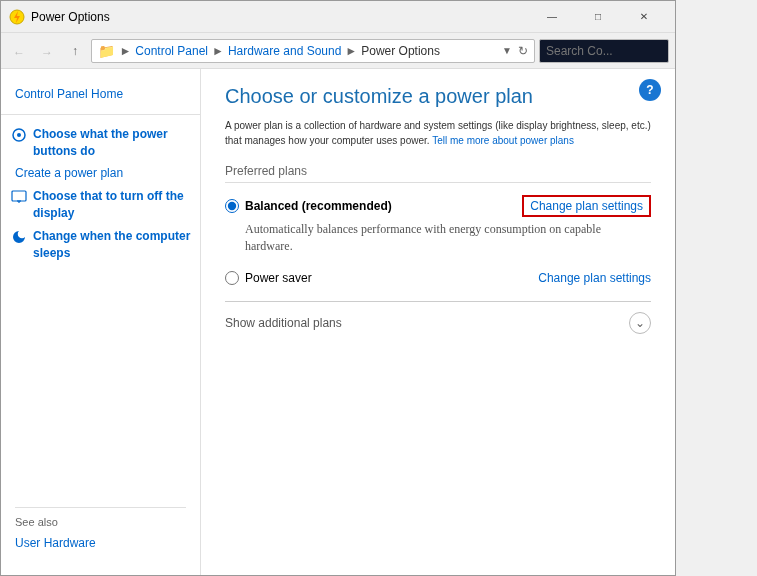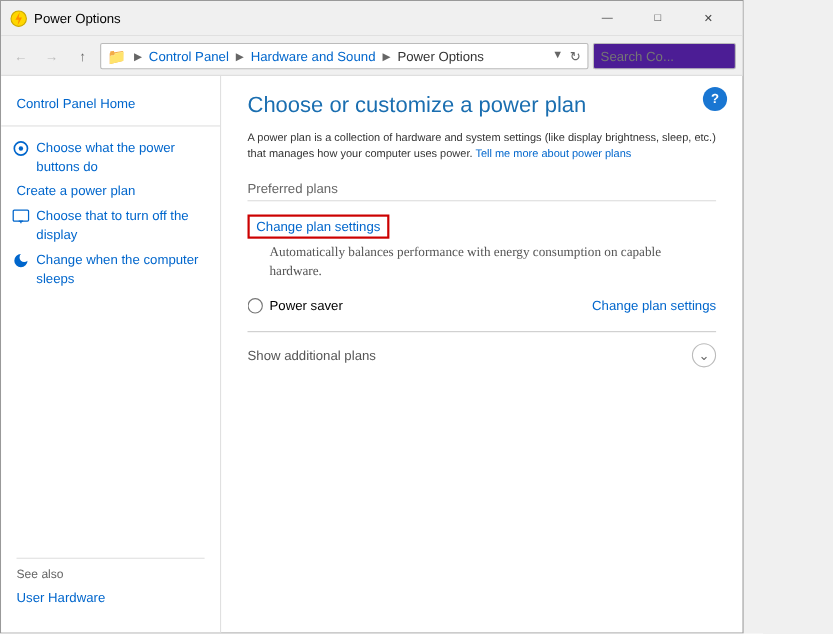--- a/index.html
+++ b/index.html
@@ -133,21 +133,21 @@
       margin-left: auto;
       display: flex;
       align-items: center;
       gap: 2px;
     }
 
     .search-bar {
       width: 130px;
       height: 24px;
       border: 1px solid #bbb;
-      background: #4c1d95;
+      background: #0f172a;
       display: flex;
       align-items: center;
       padding: 0 6px;
       border-radius: 2px;
       gap: 4px;
     }
 
     .search-input {
       border: none;
       outline: none;
@@ -184,20 +184,21 @@
     }
 
     .sidebar-nav-item-with-icon {
       display: flex;
       align-items: flex-start;
       padding: 3px 8px;
       cursor: pointer;
       color: #0066cc;
       font-size: 12px;
       line-height: 1.4;
+      font-weight: bold;
     }
 
     .sidebar-item-icon {
       width: 20px;
       min-width: 20px;
       margin-right: 4px;
       margin-top: 1px;
       display: flex;
       align-items: flex-start;
       justify-content: center;
@@ -455,20 +456,24 @@
       <p class="page-description">
         <span>A power plan is a collection of hardware and system settings (like display brightness, sleep, etc.) that manages how your computer uses power.</span>
         <span> </span>
         <a href="#">Tell me more about power plans</a>
       </p>
 
       <div class="section-label">Preferred plans</div>
 
       <div class="plan-item">
         <div class="plan-header">
+          <label class="plan-radio-label">
+            <input type="radio" class="plan-radio" name="power-plan" checked="" style="">
+            <strong>Balanced (recommended)</strong>
+          </label>
           <a href="#" class="change-plan-link highlighted">Change plan settings</a>
         </div>
         <div class="plan-description">Automatically balances performance with energy consumption on capable hardware.</div>
       </div>
 
       <div class="plan-item">
         <div class="plan-header">
           <label class="plan-radio-label normal">
             <input type="radio" class="plan-radio" name="power-plan" style="">
             <span>Power saver</span>

